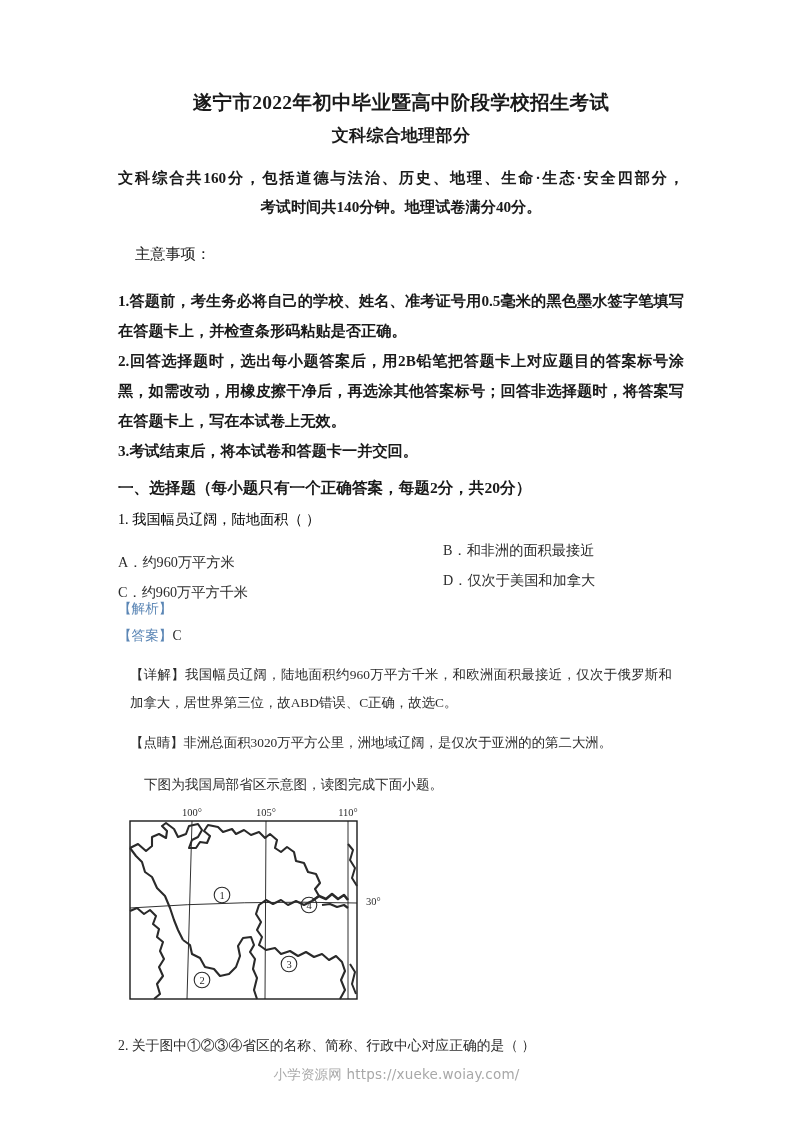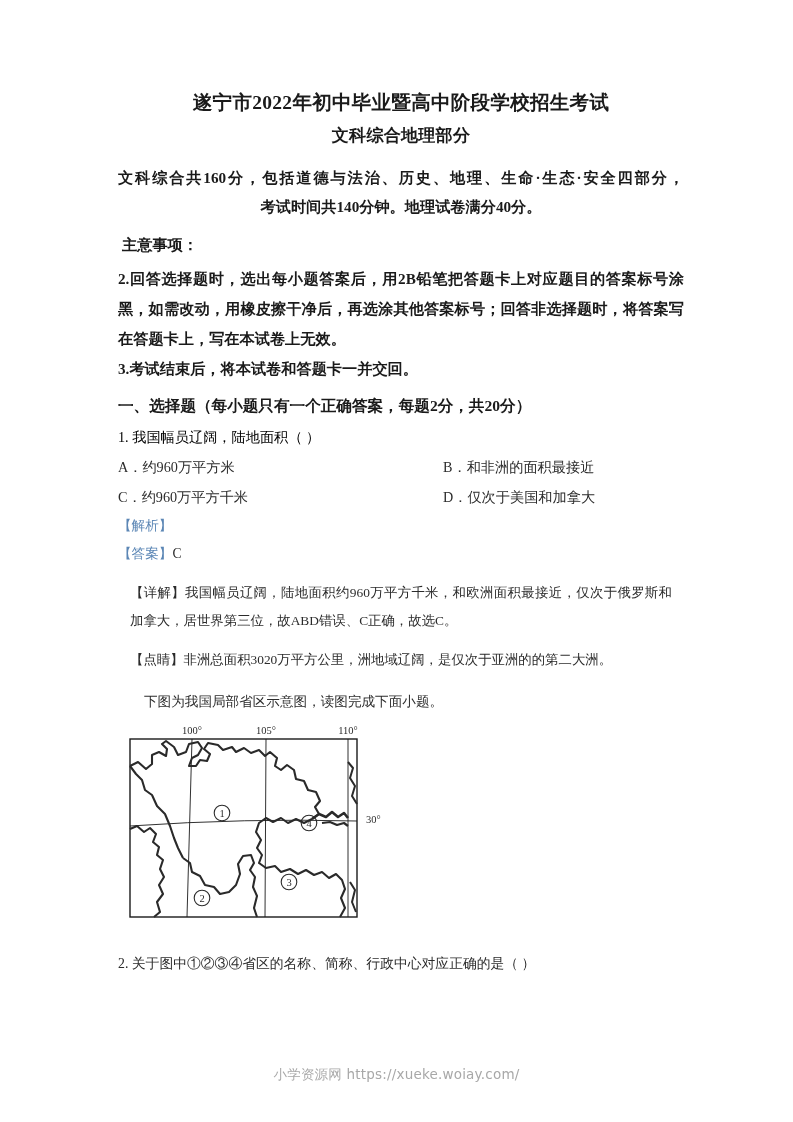--- a/index.html
+++ b/index.html
@@ -52,24 +52,24 @@
     font-size: 15.2px;
     line-height: 1.95;
     text-align: center;
     margin: 0 0 8px 0;
   }
   .intro .l1 { display: block; text-align: justify; text-align-last: justify; }
   .intro .l2 { display: block; text-align: center; }
 
   
   .notice-head {
-    font-weight: bold;
+    font-weight: normal;
     font-size: 15.2px;
     line-height: 1.95;
-    margin: 4px;
+    margin: 17px;
   }
   .notice-item {
     font-weight: bold;
     font-size: 15.2px;
     line-height: 1.98;
     margin: 0;
     text-align: justify;
     text-justify: inter-ideograph;
   }
 
@@ -91,21 +91,21 @@
   .opt-row {
     position: relative;
     font-size: 14.2px;
     line-height: 2.15;
     color: #2b2b2b;
     height: 30px;
   }
   .opt-left {
     position: absolute;
     left: 0;
-    top: 0;
+    top: 12px;
   }
   .opt-right {
     position: absolute;
     left: 325px;
     top: 0;
   }
 
   
   .ans-line {
     font-size: 13.6px;
@@ -170,20 +170,21 @@
 
     <h1 class="doc-title">遂宁市2022年初中毕业暨高中阶段学校招生考试</h1>
     <h2 class="doc-subtitle">文科综合地理部分</h2>
 
     <div class="intro">
       <span class="l1">文科综合共160分，包括道德与法治、历史、地理、生命·生态·安全四部分，</span>
       <span class="l2">考试时间共140分钟。地理试卷满分40分。</span>
     </div>
 
     <p class="notice-head">主意事项：</p>
+    <p class="notice-item">1.答题前，考生务必将自己的学校、姓名、准考证号用0.5毫米的黑色墨水签字笔填写在答题卡上，并检查条形码粘贴是否正确。</p>
     <p class="notice-item">2.回答选择题时，选出每小题答案后，用2B铅笔把答题卡上对应题目的答案标号涂黑，如需改动，用橡皮擦干净后，再选涂其他答案标号；回答非选择题时，将答案写在答题卡上，写在本试卷上无效。</p>
     <p class="notice-item">3.考试结束后，将本试卷和答题卡一并交回。</p>
 
     <p class="section-head">一、选择题（每小题只有一个正确答案，每题2分，共20分）</p>
 
     <p class="q-stem">1. 我国幅员辽阔，陆地面积（      ）</p>
 
     <div class="opt-row">
       <span class="opt-left">A．约960万平方米</span>
       <span class="opt-right">B．和非洲的面积最接近</span>

